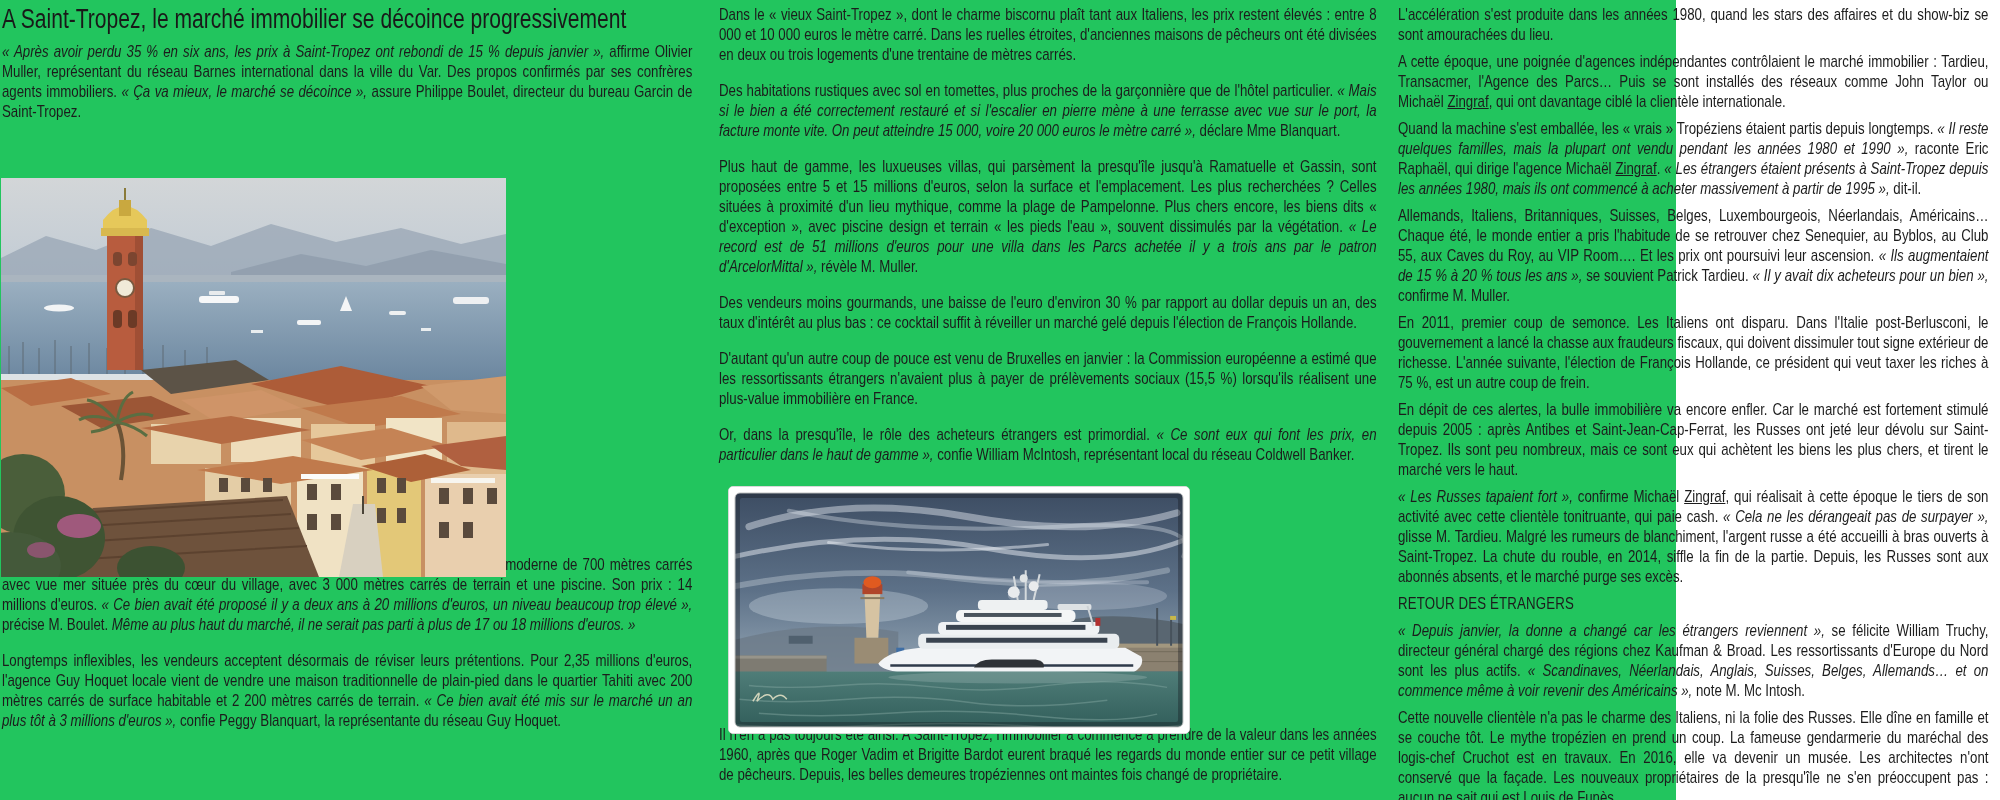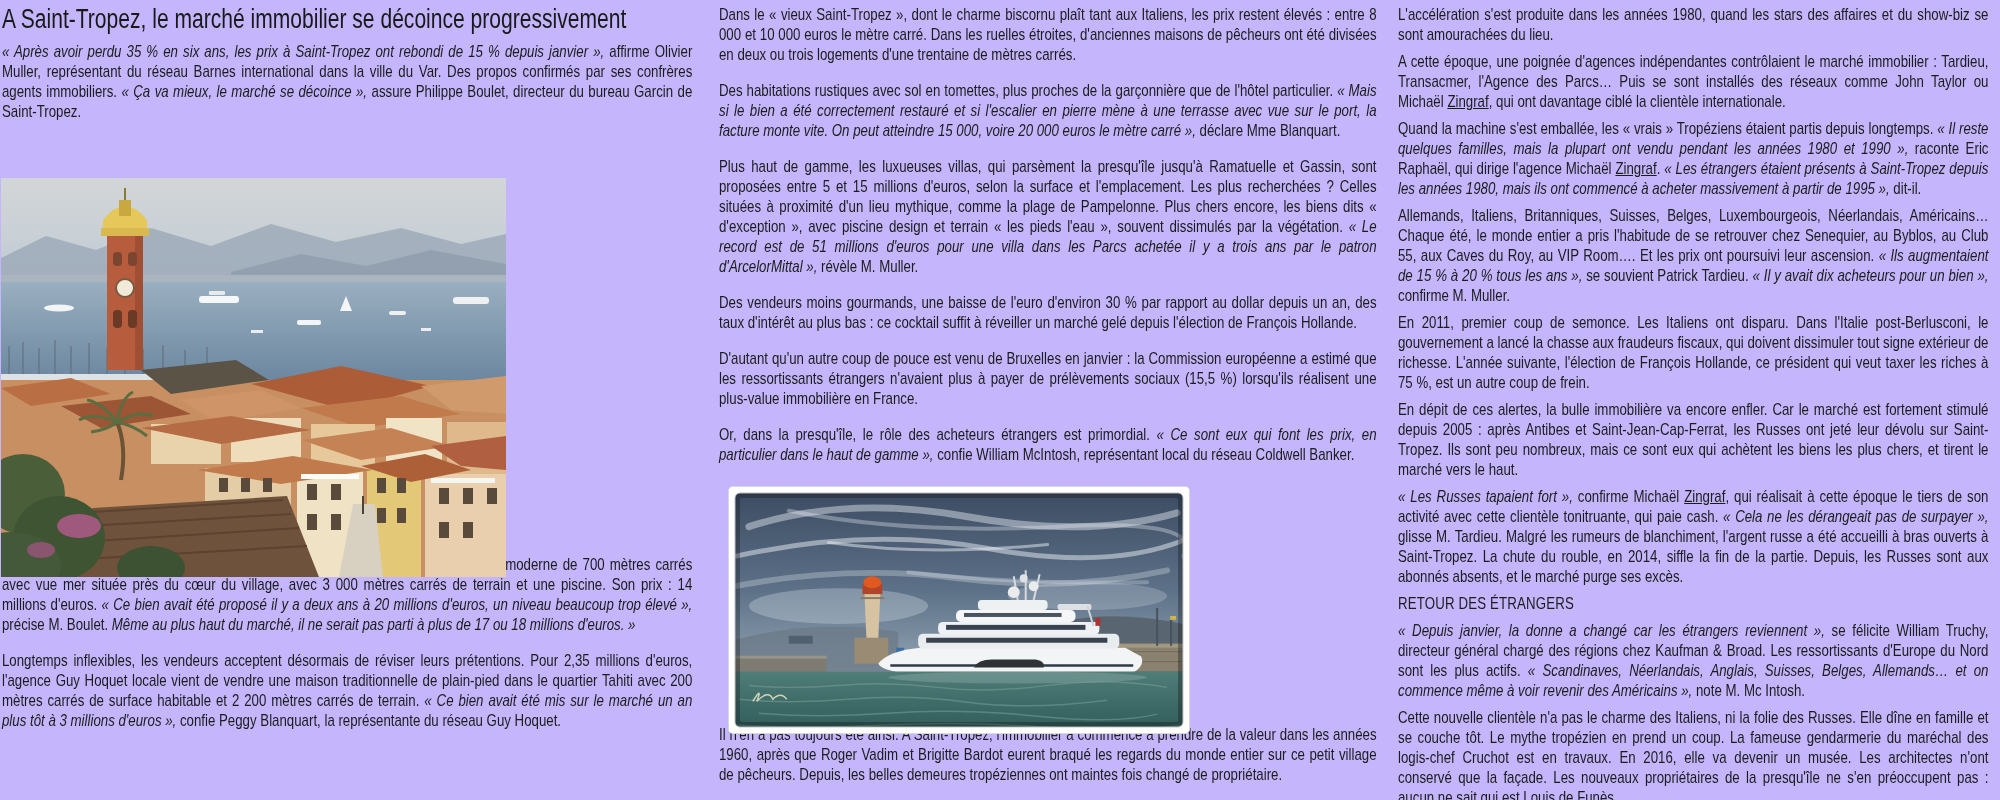--- a/index.html
+++ b/index.html
@@ -1,17 +1,17 @@
 <!DOCTYPE html>
 <html lang="fr"><head>
 <meta charset="utf-8">
 <style>
   html,body{margin:0;padding:0;background:#ffffff;}
   body{width:2000px;height:800px;overflow:hidden;font-family:"Liberation Sans",sans-serif;}
-  .page{position:relative;width:2000px;height:800px;background:#c4b5fd;}
+  .page{position:relative;width:1676px;height:800px;background:#22c55e;}
   .col{position:absolute;transform:scaleX(0.78);transform-origin:0 0;color:#1c1c1c;
        font-size:17px;line-height:20px;text-align:justify;}
   .col-1{left:2px;top:4px;width:885px;}
   .col-2{left:719px;top:5px;width:843px;}
   .col-3{left:1398px;top:5px;width:757px;}
   h1.title{font-size:27px;line-height:30px;font-weight:400;color:#191919;margin:0 0 8px 0;text-align:left;}
   .col p{margin:0 0 16px 0;}
   .col-3 p{margin:0 0 7px 0;}
   .gap-md{margin-top:13px;}
   .gap-lg{margin-top:21px;}

